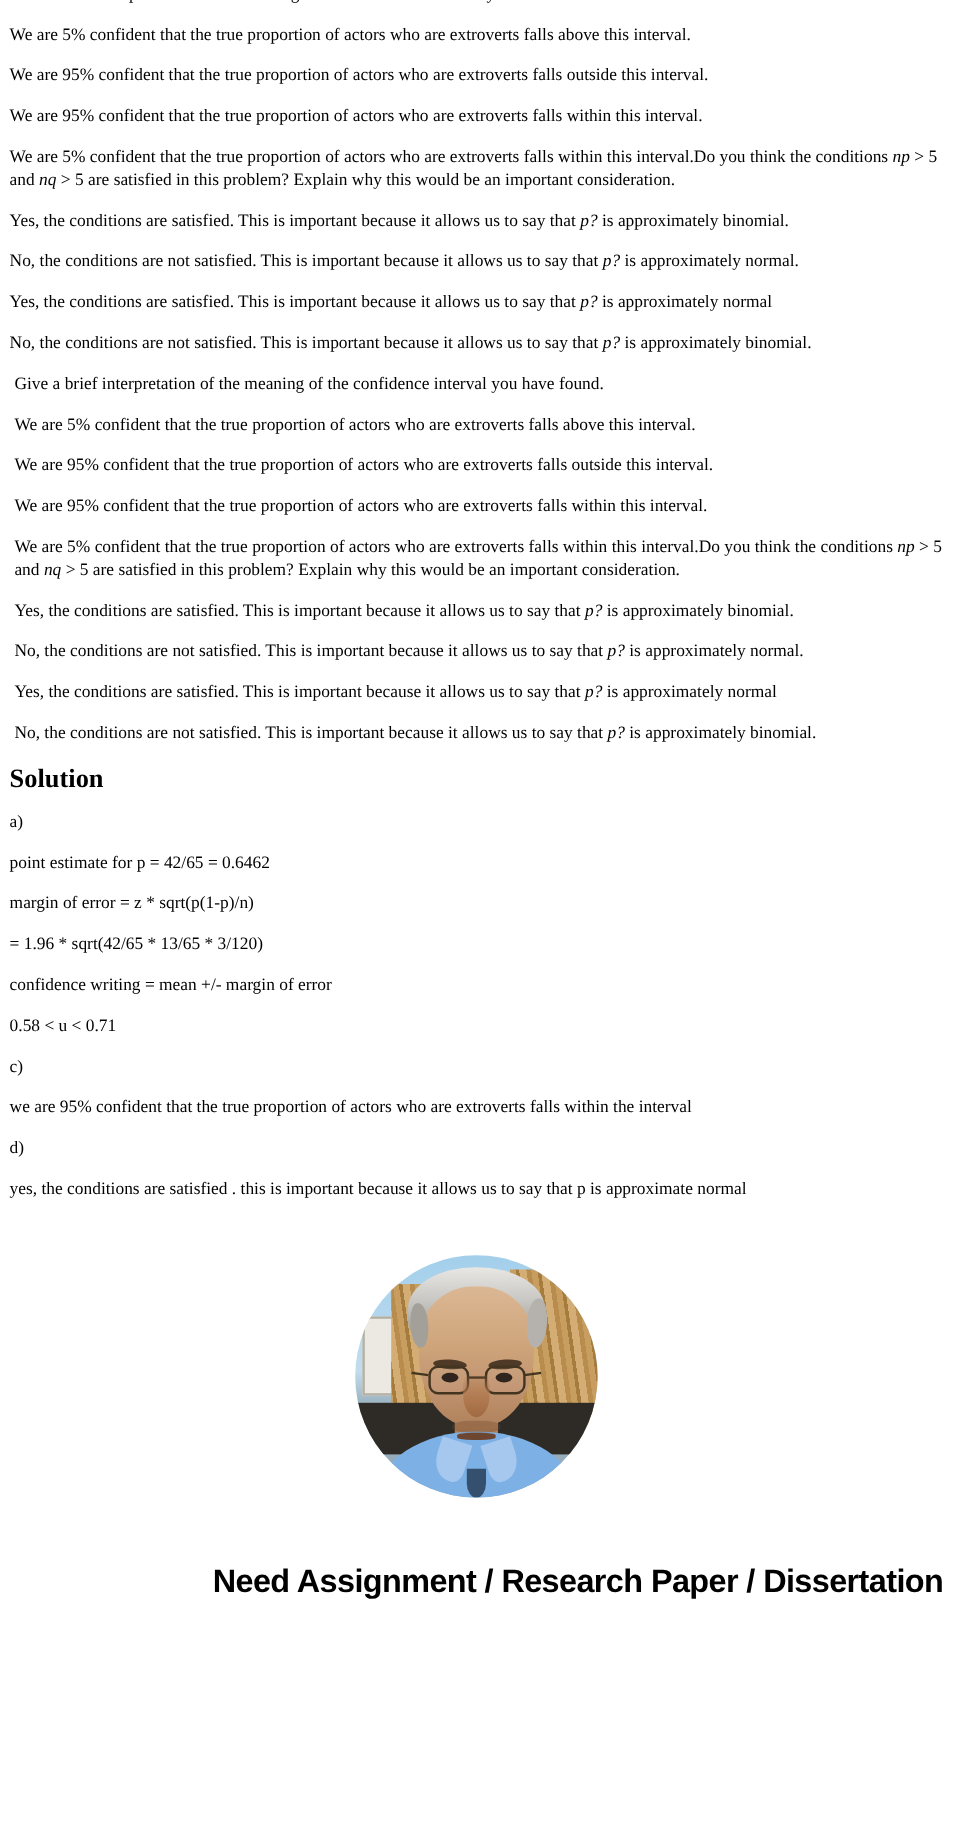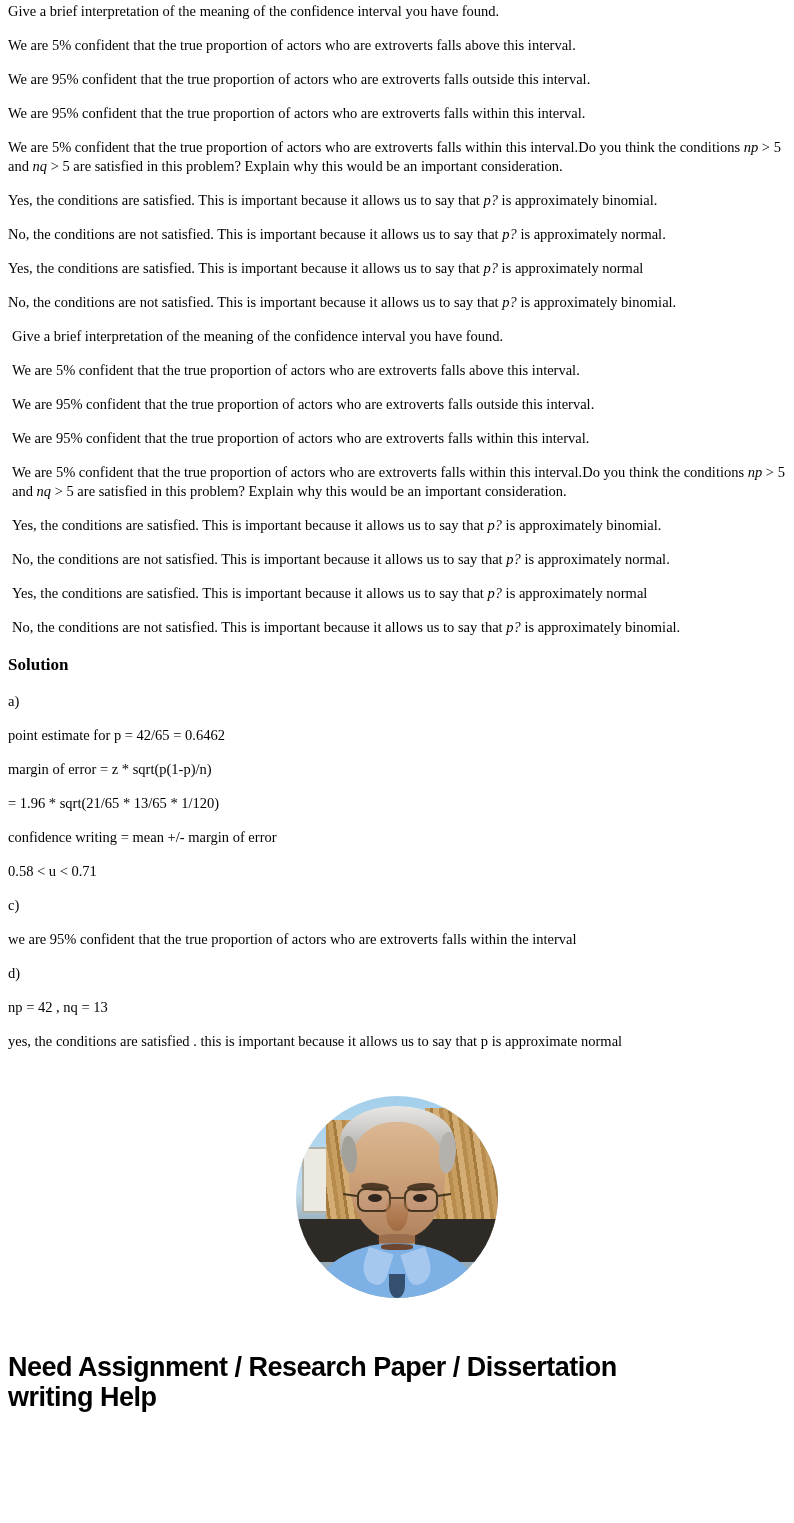--- a/index.html
+++ b/index.html
@@ -1,36 +1,36 @@
 <!DOCTYPE html>
 <html><head>
 <meta charset="utf-8">
 <style>
   html, body { margin: 0; padding: 0; background: #ffffff; }
   body {
     width: 794px;
     color: #000000;
     font-family: "Liberation Serif", serif;
   }
-  .doc { display: flow-root; padding: 16px 8px; width: 778px; }
+  .doc { display: flow-root; padding: 0 8px; width: 778px; }
 
   .block p, .solution-lines p {
     margin: 15px 0;
     font-size: 14.5px;
     line-height: 19px;
     color: #000000;
   }
   
   .block-a > p:first-child { margin-top: -14px; }
   .block-b { padding-left: 4px; margin-top: 3px; }
 
   .solution-heading {
     font-family: "Liberation Serif", serif;
     font-weight: bold;
-    font-size: 17px;
+    font-size: 22px;
     line-height: 24px;
     margin: 16px 0 15px 0;
   }
 
   
   .avatar-wrap { margin: 45px 0 0 0; text-align: center; }
   .avatar {
     position: relative;
     display: inline-block;
     width: 202px; height: 202px;
@@ -66,21 +66,21 @@
   .av-temple { width: 7%; height: 0; border-top: 2px solid #43351f; top: 48.5%; }
   .av-temple-l { left: 23.5%; transform: rotate(8deg); }
   .av-temple-r { left: 69.8%; transform: rotate(-8deg); }
   .av-nose { left: 44.5%; top: 49%; width: 11%; height: 18%; background: linear-gradient(180deg, rgba(176,121,79,0) 0%, #b0794f 60%, #a06a42 100%); border-radius: 30% 30% 55% 55%; }
   .av-mustache { left: 40%; top: 68.5%; width: 20%; height: 5%; background: rgba(110,70,45,0.35); border-radius: 40%; }
   .av-mouth { left: 42%; top: 73.5%; width: 16%; height: 2.5%; background: #6d4631; border-radius: 40%; }
 
   
   .promo {
     margin-top: 50px;
-    text-align: left;
+    text-align: right;
     font-family: "Liberation Sans", sans-serif;
     font-weight: bold;
     font-size: 27px;
     line-height: 30px;
     letter-spacing: -0.5px;
     color: #000000;
   }
 </style>
 </head>
 <body>
@@ -110,27 +110,26 @@
       <p><span>Yes, the conditions are satisfied. This is important because it allows us to say that </span><i>p?</i><span> is approximately normal</span></p>
       <p><span>No, the conditions are not satisfied. This is important because it allows us to say that </span><i>p?</i><span> is approximately binomial.</span></p>
     </section>
 
   <h2 class="solution-heading">Solution</h2>
 
   <section class="solution-lines">
       <p><span>a)</span></p>
       <p><span>point estimate for p = 42/65 = 0.6462</span></p>
       <p><span>margin of error = z * sqrt(p(1-p)/n)</span></p>
-      <p><span>= 1.96 * sqrt(21/65 * 13/65 * 1/120)</span></p>
+      <p><span>= 1.96 * sqrt(42/65 * 13/65 * 3/120)</span></p>
       <p><span>confidence writing = mean +/- margin of error</span></p>
       <p><span>0.58 &lt; u &lt; 0.71</span></p>
       <p><span>c)</span></p>
       <p><span>we are 95% confident that the true proportion of actors who are extroverts falls within the interval</span></p>
       <p><span>d)</span></p>
-      <p><span>np = 42 , nq = 13</span></p>
       <p><span>yes, the conditions are satisfied . this is important because it allows us to say that p is approximate normal</span></p>
     </section>
 
   <figure class="avatar-wrap">
     <div class="avatar">
       <div class="av av-door"></div>
       <div class="av av-curtain av-curtain-l"></div>
       <div class="av av-curtain av-curtain-r"></div>
       <div class="av av-band"></div>
       <div class="av av-neck"></div>
@@ -152,16 +151,15 @@
       <div class="av av-temple av-temple-l"></div>
       <div class="av av-temple av-temple-r"></div>
       <div class="av av-nose"></div>
       <div class="av av-mustache"></div>
       <div class="av av-mouth"></div>
     </div>
   </figure>
 
   <footer class="promo">
     <div>Need Assignment / Research Paper / Dissertation</div>
-    <div>writing Help</div>
   </footer>
 
 </main>
 
 </body></html>

